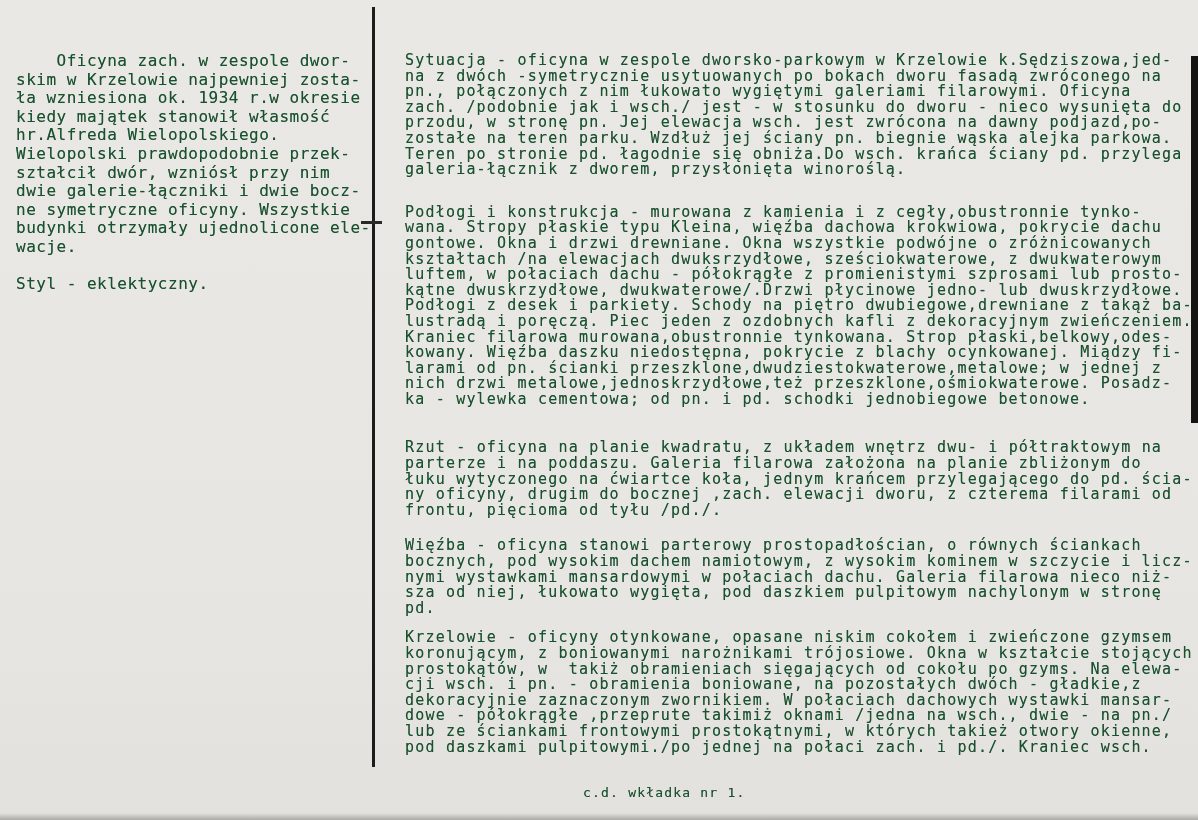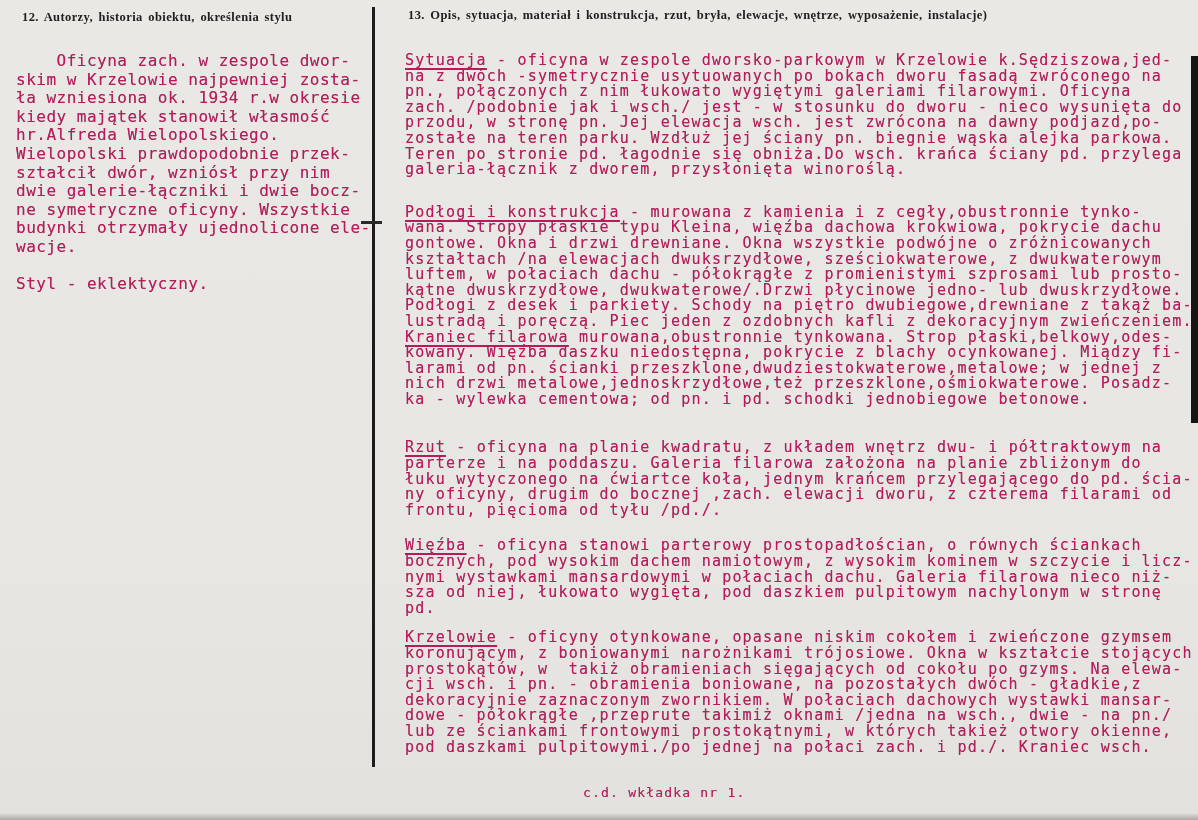--- a/index.html
+++ b/index.html
@@ -18,21 +18,21 @@
     font-size: 12.5px;
     letter-spacing: 0.4px;
     word-spacing: 2px;
     color: #22211f;
     white-space: nowrap;
   }
   .label-left  { left: 22px;  top: 10px; }
   .label-right { left: 408px; top: 8px;  }
 
   .type {
-    color: #be185d;
+    color: #14532d;
     text-shadow: 0 0 0.5px rgba(45,44,42,0.45);
   }
 
   .left-body {
     position: absolute;
     left: 16px; top: 52px;
     margin: 0;
     font-family: "DejaVu Sans Mono", monospace;
     font-size: 16px;
     line-height: 18.6px;
@@ -45,21 +45,20 @@
     left: 405px; top: 53px;
     width: 800px;
   }
   .para {
     font-size: 15px;
     line-height: 15.6px;
     letter-spacing: 1.2px;
     white-space: pre;
   }
   .kw {
-    text-decoration: underline;
     text-underline-offset: 3px;
     text-decoration-thickness: 1.5px;
   }
 
   .divider {
     position: absolute;
     left: 372px; top: 7px;
     width: 3px; height: 760px;
     background: #1d1c1a;
   }
@@ -88,23 +87,21 @@
     font-size: 13px;
     letter-spacing: 1.2px;
     white-space: pre;
   }
 </style>
 </head>
 <body>
 
 <div class="paper">
 
-  <div class="form-label label-left">12. Autorzy, historia obiektu, określenia stylu</div>
 
-  <div class="form-label label-right">13. Opis, sytuacja, materiał i konstrukcja, rzut, bryła, elewacje, wnętrze, wyposażenie, instalacje)</div>
 
   <pre class="type left-body">    Oficyna zach. w zespole dwor-
 skim w Krzelowie najpewniej zosta-
 ła wzniesiona ok. 1934 r.w okresie
 kiedy majątek stanowił własmość
 hr.Alfreda Wielopolskiego.
 Wielopolski prawdopodobnie przek-
 ształcił dwór, wzniósł przy nim
 dwie galerie-łączniki i dwie bocz-
 ne symetryczne oficyny. Wszystkie

